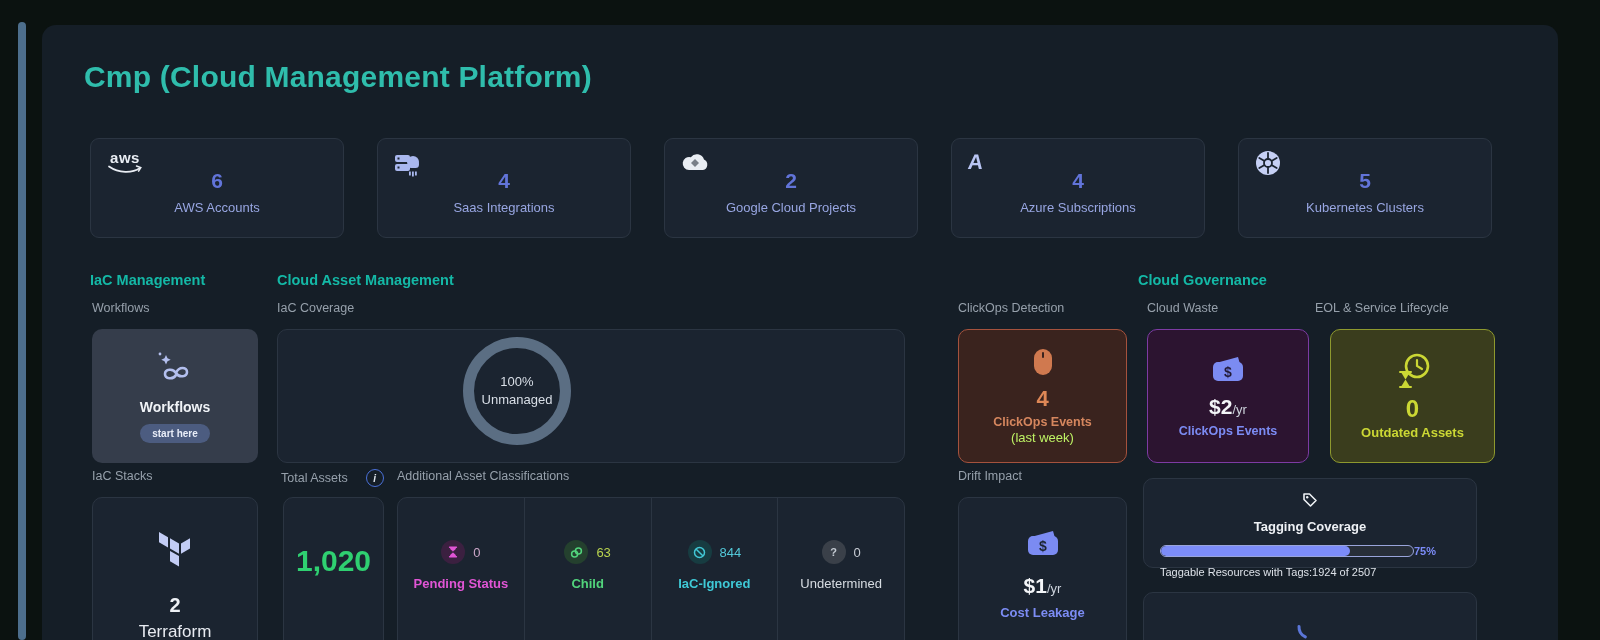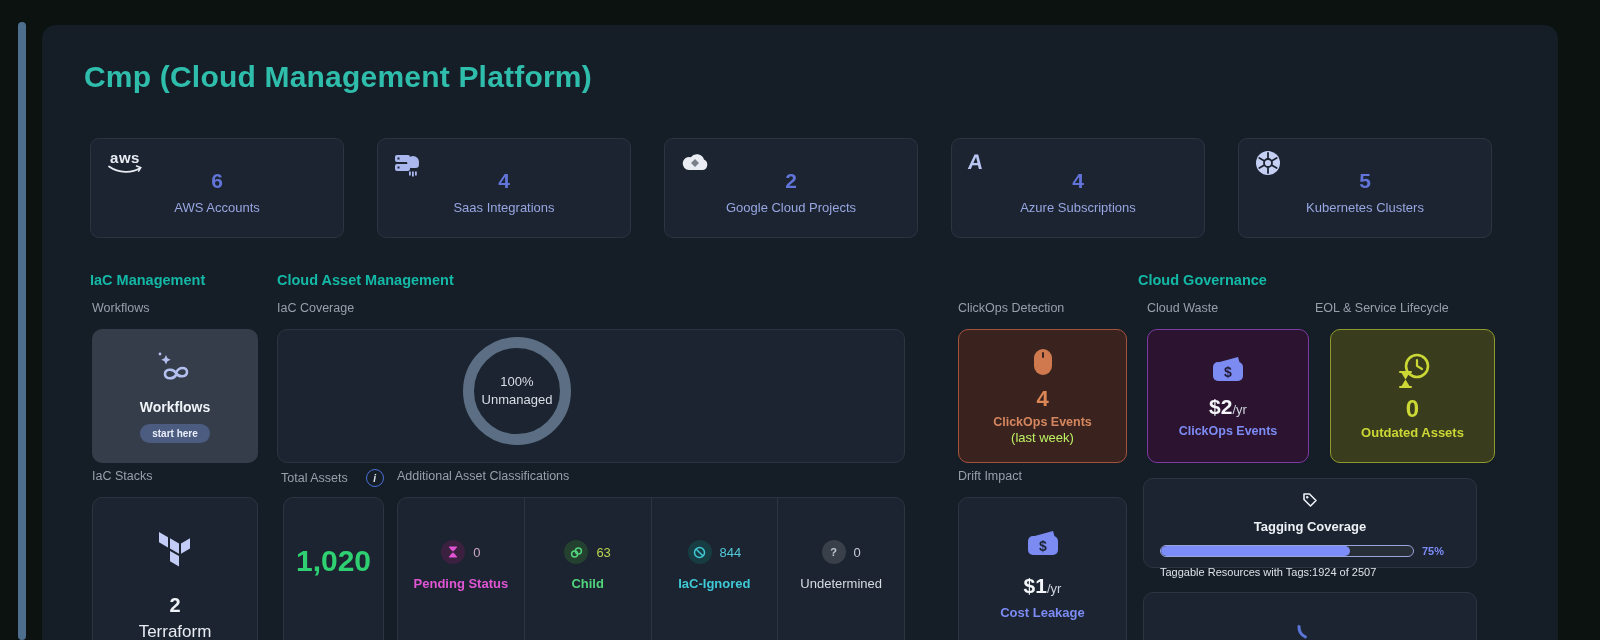--- a/index.html
+++ b/index.html
@@ -80,21 +80,21 @@
   .c-pending .cls-circle{background:#3b2040}.c-pending .cls-count{color:#cba6c8}.c-pending .cls-name{color:#e155d5}
   .c-child .cls-circle{background:#24402e}.c-child .cls-count{color:#b9d44e}.c-child .cls-name{color:#52d47c}
   .c-ignored .cls-circle{background:#173c41}.c-ignored .cls-count{color:#53c9d9}.c-ignored .cls-name{color:#3fc9d6}
   .c-undet .cls-circle{background:#3a4049}.c-undet .cls-count{color:#c8cdd5}.c-undet .cls-name{color:#d7dce2;font-weight:400;}
   .q-glyph{color:#c3c9d1;font-size:11px;font-weight:700;}
   .drift-card{left:958px;top:497px;width:169px;height:175px;justify-content:flex-start;padding-top:30px;}
   .drift-label{color:#7c8cf4;font-size:13px;font-weight:700;margin-top:7px;}
   .tag-card{left:1143px;top:478px;width:334px;height:90px;padding:13px 16px;}
   .tag-head{display:flex;align-items:center;gap:7px;flex-direction:column;}
   .tag-title{color:#eef1f5;font-size:13px;font-weight:700;}
-  .bar-row{display:flex;align-items:center;gap:8px;margin-top:11px;}
+  .bar-row{display:flex;align-items:center;gap:0;margin-top:11px;}
   .track{width:252px;height:10px;border:1px solid #99a4da;border-radius:6px;background:#272e38;overflow:hidden;}
   .fill{height:100%;background:#7c8cf8;border-radius:6px;}
   .pct{color:#7c8cf8;font-size:11px;font-weight:700;}
   .tag-sub{color:#dde2e9;font-size:11px;margin-top:9px;}
   .load-card{left:1143px;top:592px;width:334px;height:120px;display:flex;justify-content:center;padding-top:20px;}
 </style>
 </head>
 <body>
 
 <div class="canvas">

